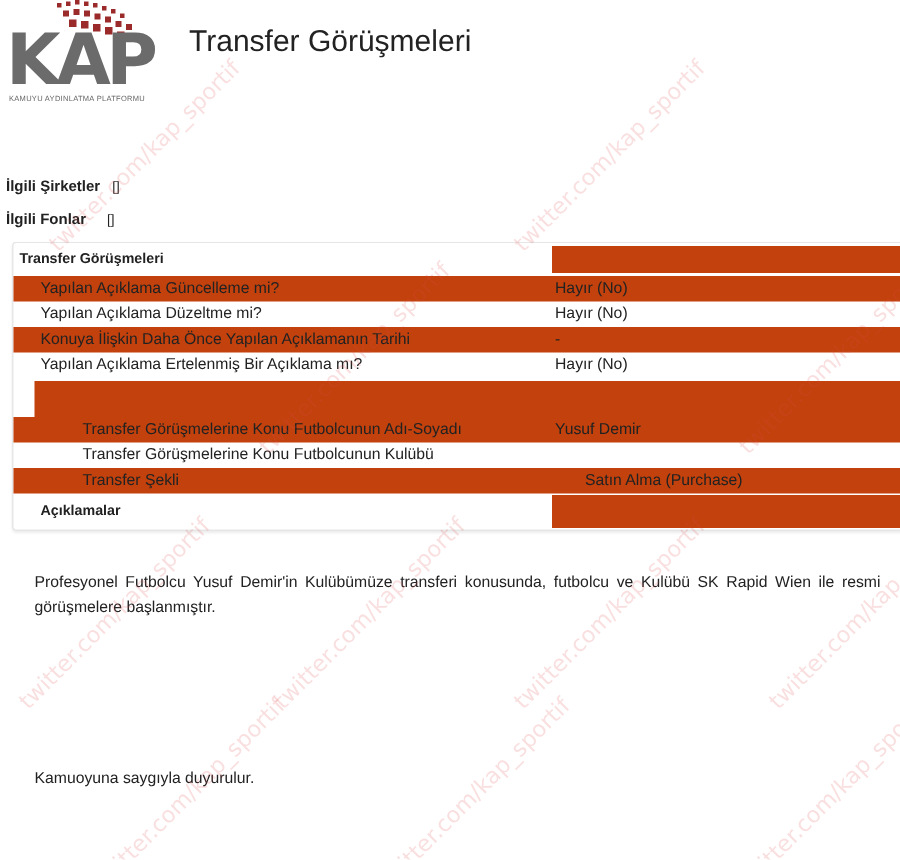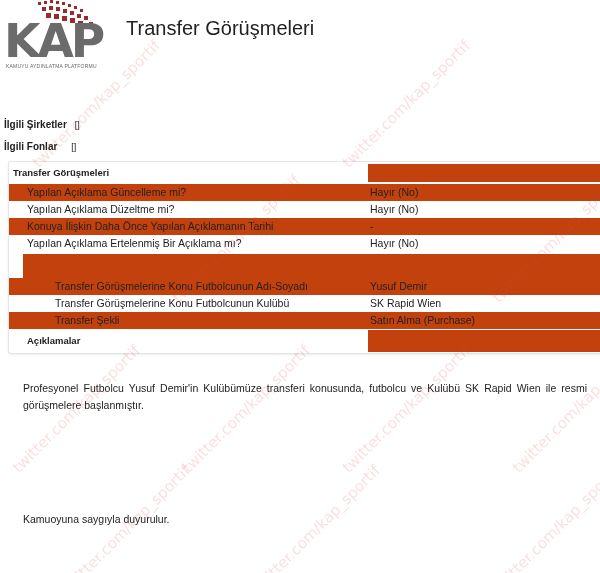--- a/index.html
+++ b/index.html
@@ -122,23 +122,22 @@
   </div>
   <div class="trow sec" style="top:92px;height:24px;">
     <div class="val gray"></div>
   </div>
   <div class="trow l2 gray" style="top:116px;">
     <div class="lab">Transfer Görüşmelerine Konu Futbolcunun Adı-Soyadı</div>
     <div class="val">Yusuf Demir</div>
   </div>
   <div class="trow l2" style="top:133px;">
     <div class="lab">Transfer Görüşmelerine Konu Futbolcunun Kulübü</div>
-    <div class="val">SK Rapid Wien</div>
   </div>
-  <div class="trow l2 gray" style="top:150px;">
+  <div class="trow l2 gray" style="top:150px;gap:20px;">
     <div class="lab">Transfer Şekli</div>
     <div class="val">Satın Alma (Purchase)</div>
   </div>
   <div class="trow sec" style="top:168px;height:22px;">
     <div class="lab" style="line-height:22px;">Açıklamalar</div>
     <div class="val gray"></div>
   </div>
 </div>
 
 <div class="body-text">Profesyonel Futbolcu Yusuf Demir'in Kulübümüze transferi konusunda, futbolcu ve Kulübü SK Rapid Wien ile resmi görüşmelere başlanmıştır.</div>

